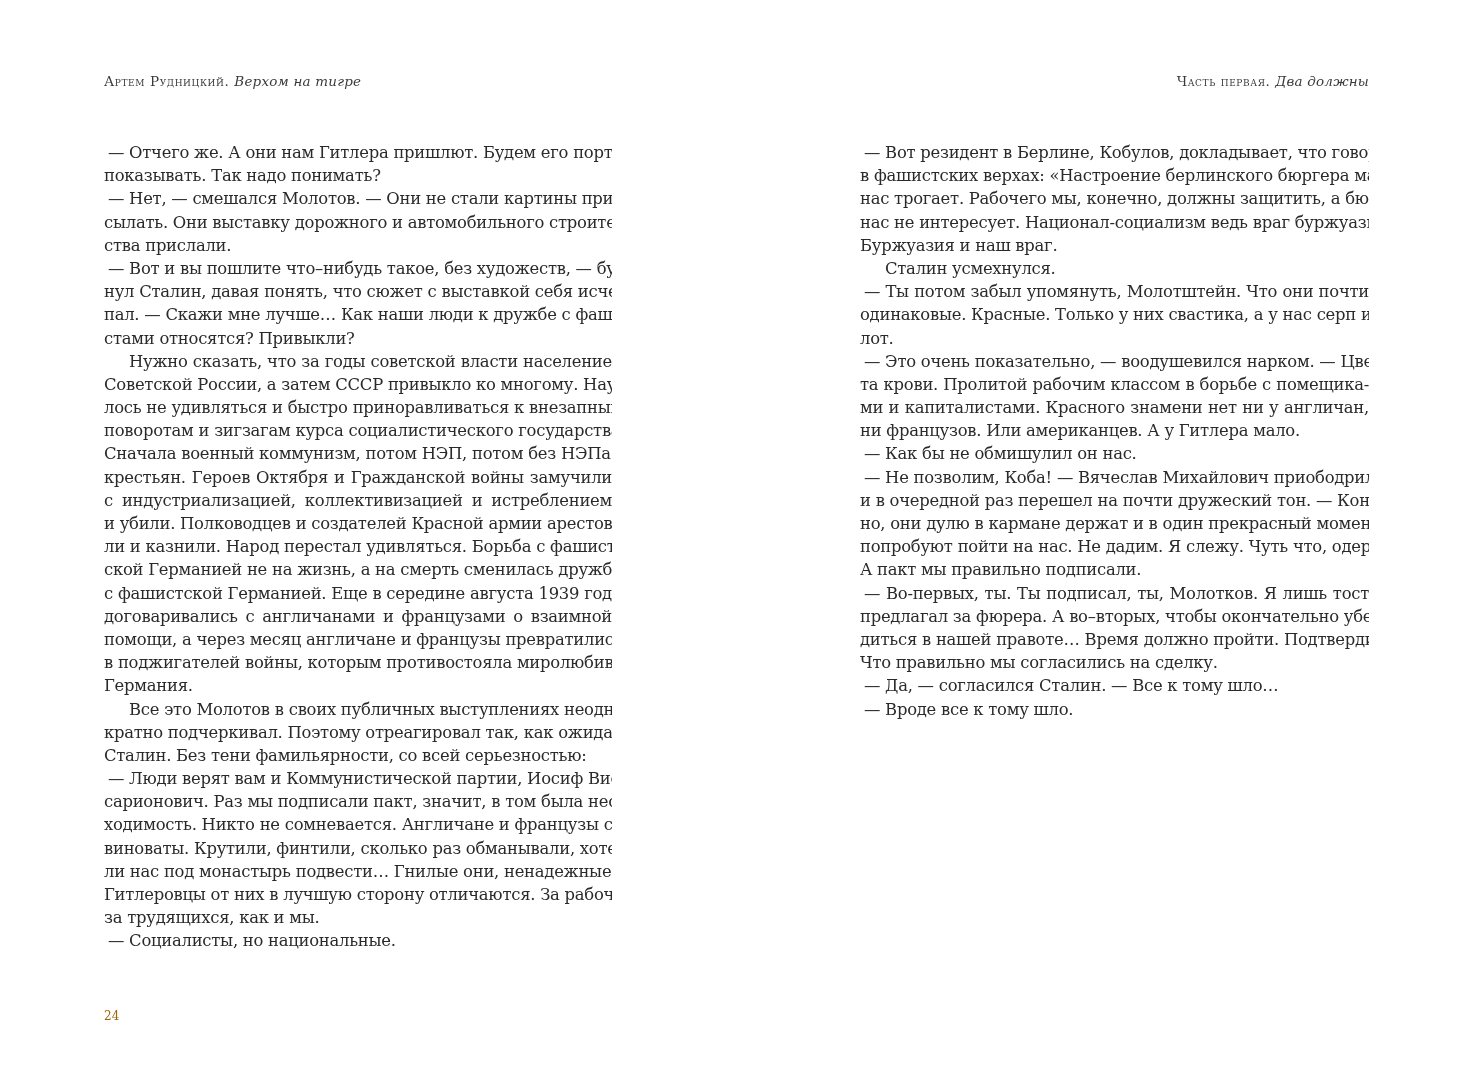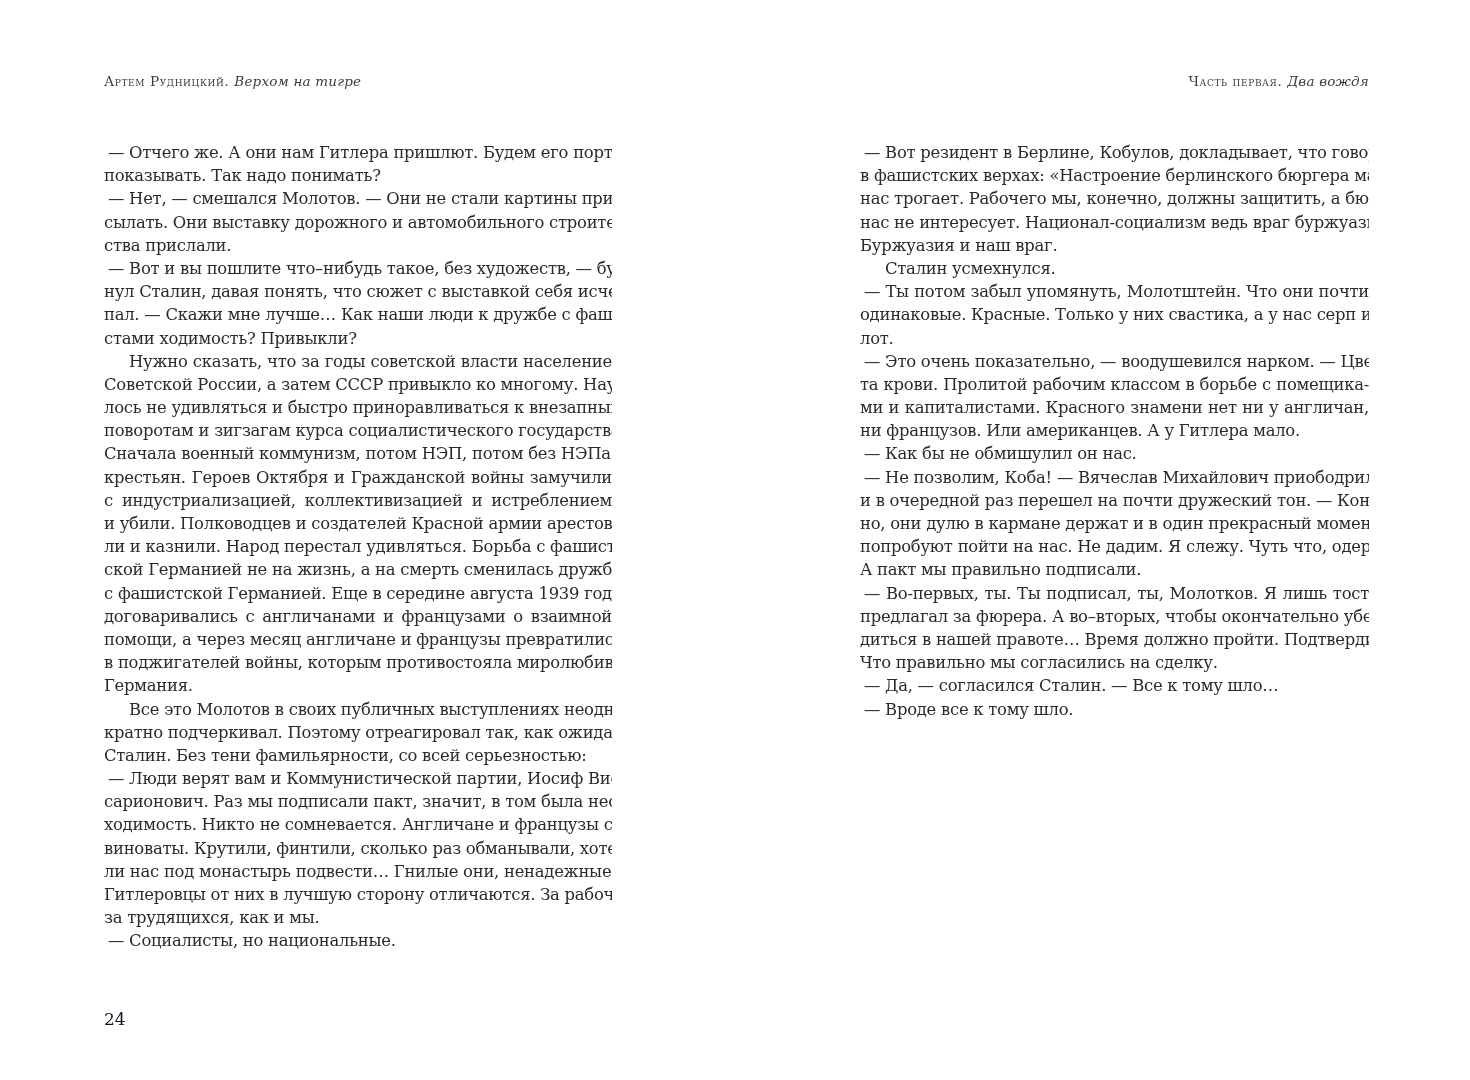--- a/index.html
+++ b/index.html
@@ -12,40 +12,40 @@
   .page.left .running-head { left: 0; }
   .page.right .running-head { right: 0; }
   .running-head .sc { font-variant: small-caps; }
   .running-head .it { font-style: italic; letter-spacing: 0.2px; }
   .body-text { position: absolute; top: 141px; left: 0; width: 100%; }
   .line { height: 23.2px; line-height: 23.2px; font-size: 16.4px; white-space: nowrap;
           text-align: justify; text-align-last: justify; overflow: hidden; letter-spacing: -0.25px; }
   .line.last { text-align-last: left; }
   .line.indent { padding-left: 25px; }
   .line.dash { padding-left: 4px; }
-  .folio { position: absolute; top: 1009px; left: 0; font-size: 17px; color: #0f172a; }
+  .folio { position: absolute; top: 1009px; left: 0; font-size: 12px; color: #a16207; }
 </style>
 </head>
 <body>
 
 <div class="page left">
   <div class="running-head">
     <span class="sc">Артем Рудницкий.</span>
     <span class="it">Верхом на тигре</span>
   </div>
   <div class="body-text" id="left-body">
       <div class="line dash"><span>— Отчего же. А они нам Гитлера пришлют. Будем его портрет</span></div>
       <div class="line last"><span>показывать. Так надо понимать?</span></div>
       <div class="line dash"><span>— Нет, — смешался Молотов. — Они не стали картины при-</span></div>
       <div class="line"><span>сылать. Они выставку дорожного и автомобильного строитель-</span></div>
       <div class="line last"><span>ства прислали.</span></div>
       <div class="line dash"><span>— Вот и вы пошлите что–нибудь такое, без художеств, — бурк-</span></div>
       <div class="line"><span>нул Сталин, давая понять, что сюжет с выставкой себя исчер-</span></div>
       <div class="line"><span>пал. — Скажи мне лучше… Как наши люди к дружбе с фаши-</span></div>
-      <div class="line last"><span>стами ходимость? Привыкли?</span></div>
+      <div class="line last"><span>стами относятся? Привыкли?</span></div>
       <div class="line indent"><span>Нужно сказать, что за годы советской власти население</span></div>
       <div class="line"><span>Советской России, а затем СССР привыкло ко многому. Научи-</span></div>
       <div class="line"><span>лось не удивляться и быстро приноравливаться к внезапным</span></div>
       <div class="line"><span>поворотам и зигзагам курса социалистического государства.</span></div>
       <div class="line"><span>Сначала военный коммунизм, потом НЭП, потом без НЭПа —</span></div>
       <div class="line"><span>крестьян. Героев Октября и Гражданской войны замучили</span></div>
       <div class="line"><span>с индустриализацией, коллективизацией и истреблением</span></div>
       <div class="line"><span>и убили. Полководцев и создателей Красной армии арестова-</span></div>
       <div class="line"><span>ли и казнили. Народ перестал удивляться. Борьба с фашист-</span></div>
       <div class="line"><span>ской Германией не на жизнь, а на смерть сменилась дружбой</span></div>
@@ -65,21 +65,21 @@
       <div class="line"><span>Гитлеровцы от них в лучшую сторону отличаются. За рабочих,</span></div>
       <div class="line last"><span>за трудящихся, как и мы.</span></div>
       <div class="line dash last"><span>— Социалисты, но национальные.</span></div>
     </div>
   <div class="folio">24</div>
 </div>
 
 <div class="page right">
   <div class="running-head">
     <span class="sc">Часть первая.</span>
-    <span class="it">Два вождя</span>
+    <span class="it">Два должны</span>
   </div>
   <div class="body-text" id="right-body">
       <div class="line dash"><span>— Вот резидент в Берлине, Кобулов, докладывает, что говорят</span></div>
       <div class="line"><span>в фашистских верхах: «Настроение берлинского бюргера мало</span></div>
       <div class="line"><span>нас трогает. Рабочего мы, конечно, должны защитить, а бюргер</span></div>
       <div class="line"><span>нас не интересует. Национал-социализм ведь враг буржуазии»</span></div>
       <div class="line last"><span>Буржуазия и наш враг.</span></div>
       <div class="line indent last"><span>Сталин усмехнулся.</span></div>
       <div class="line dash"><span>— Ты потом забыл упомянуть, Молотштейн. Что они почти</span></div>
       <div class="line"><span>одинаковые. Красные. Только у них свастика, а у нас серп и мо-</span></div>

